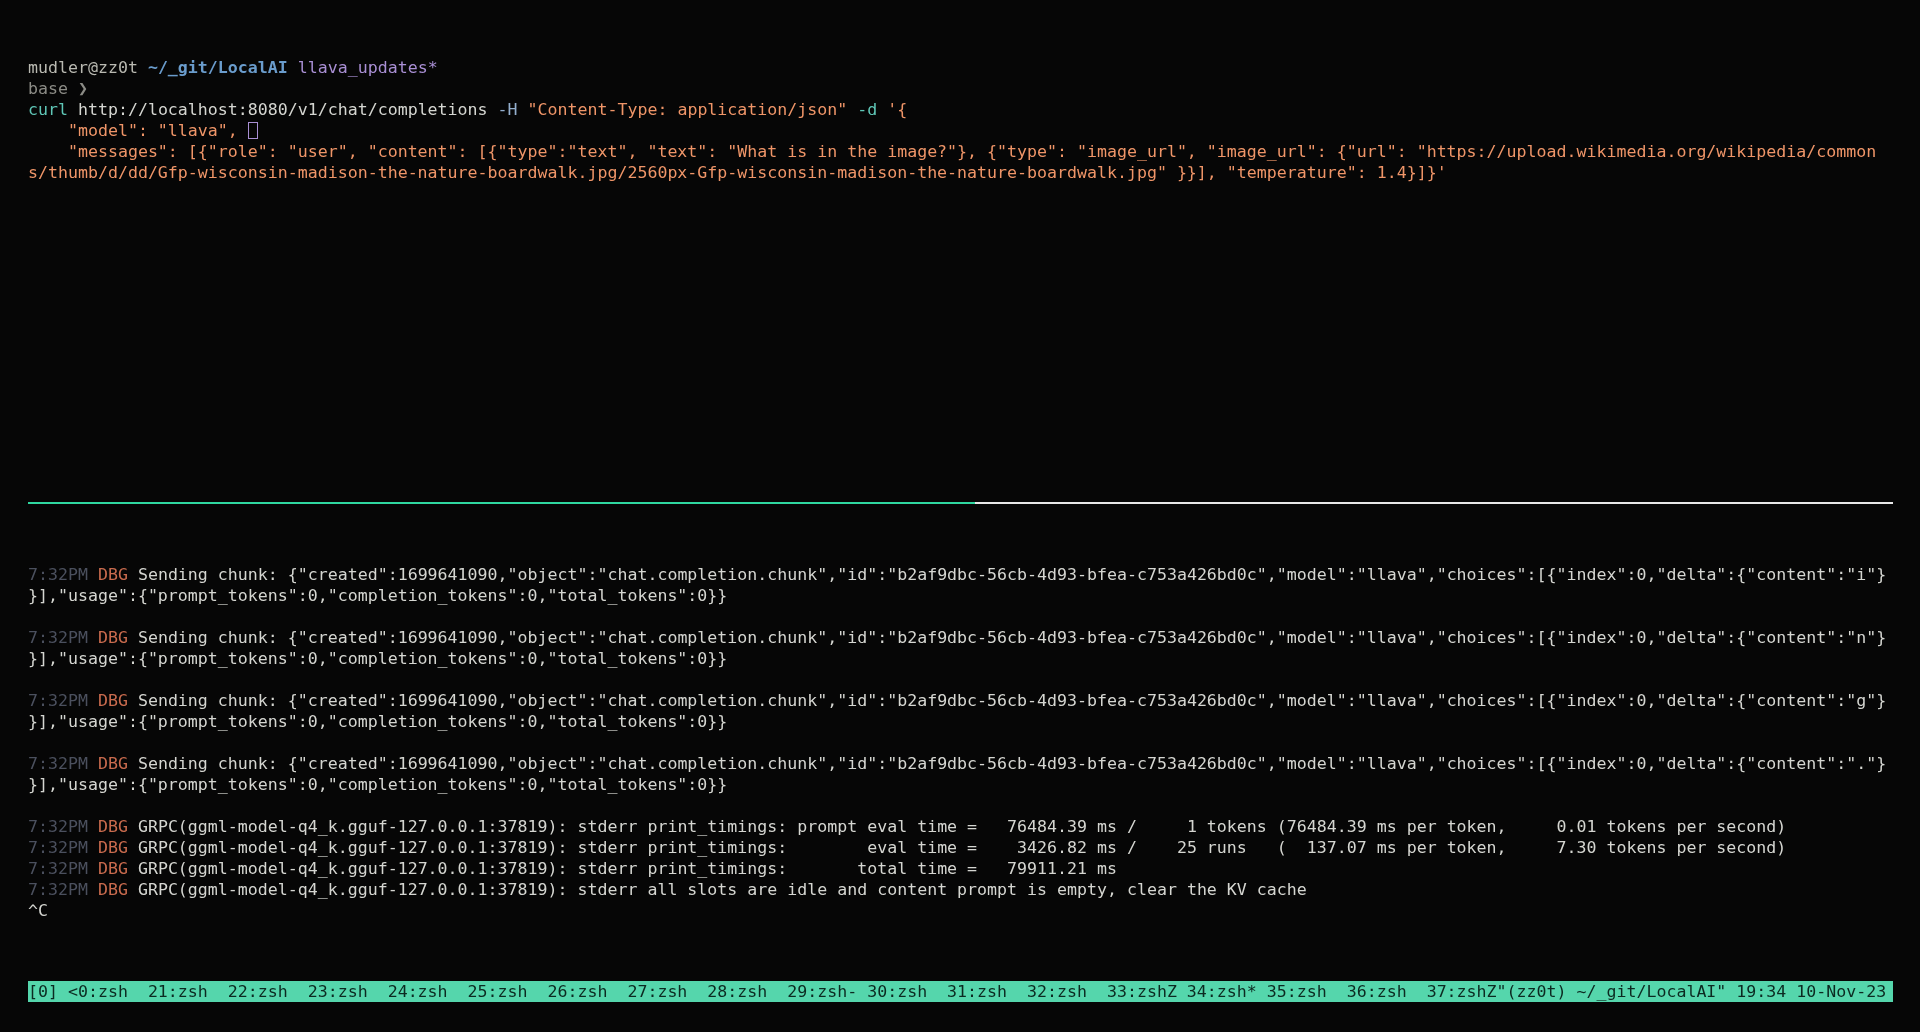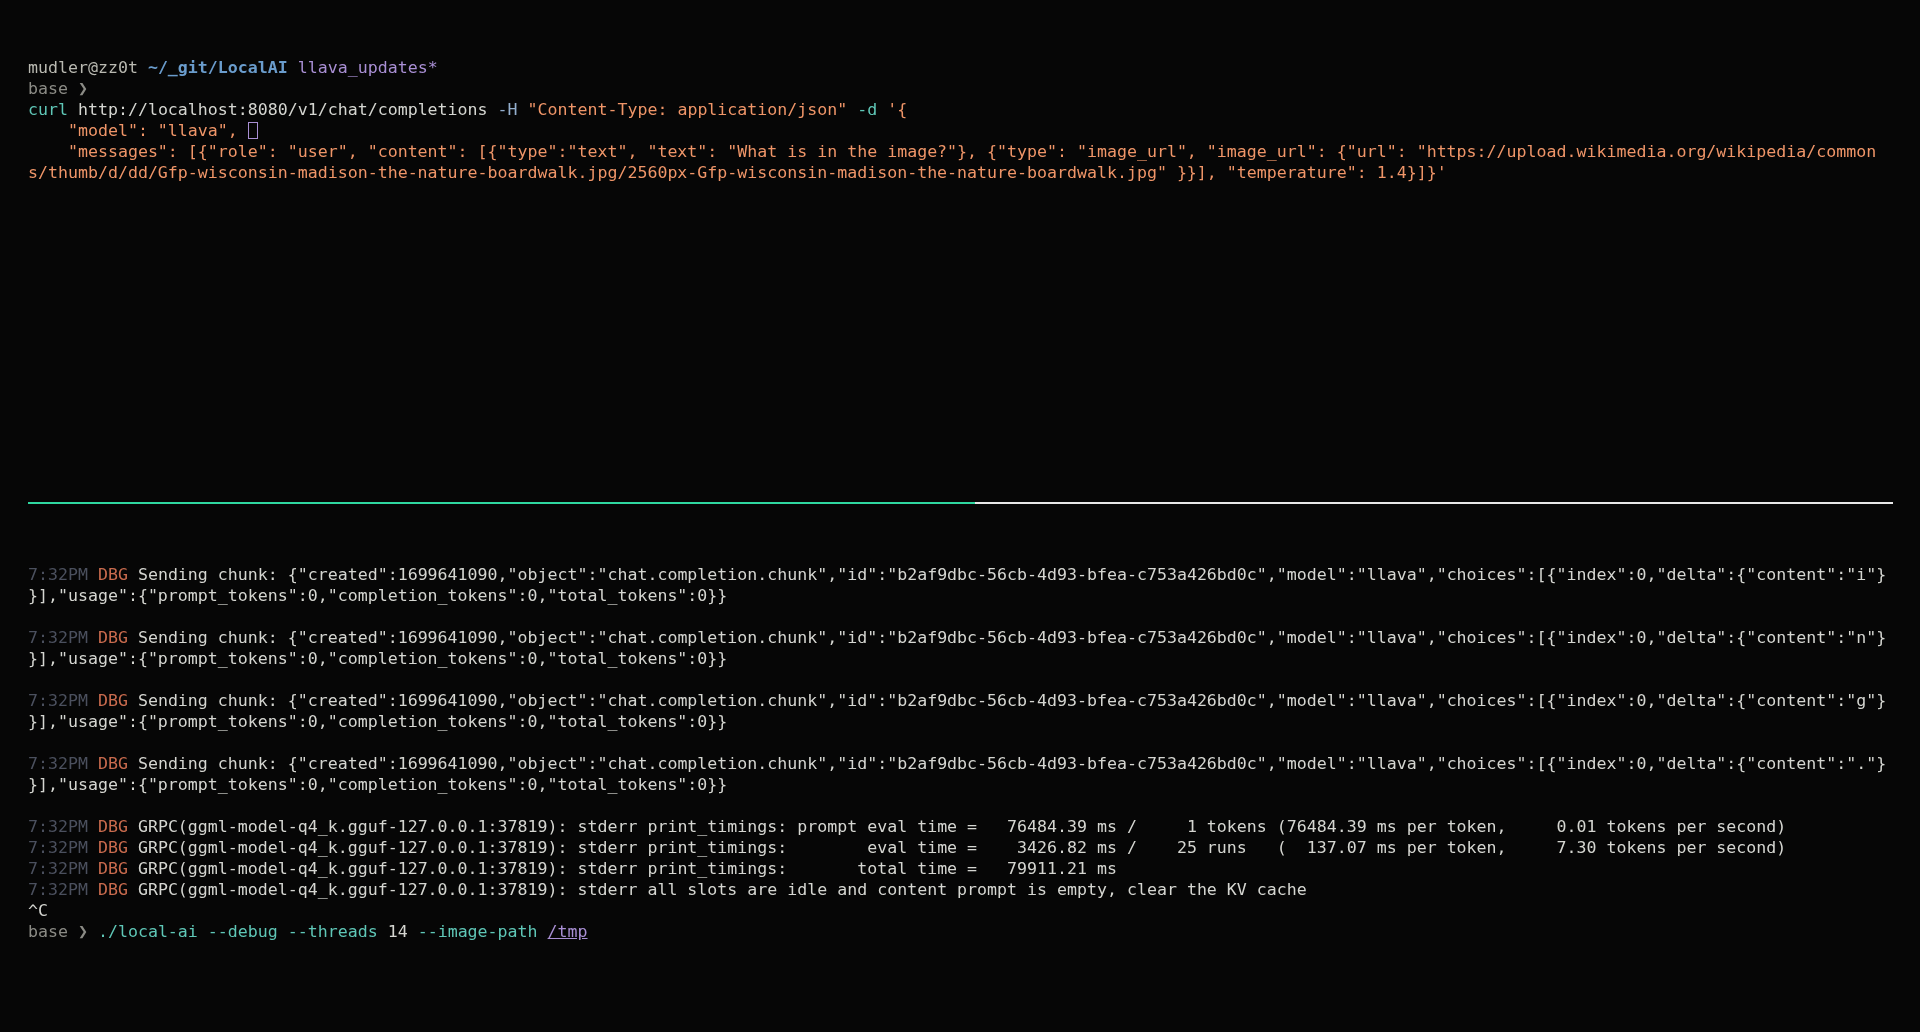--- a/index.html
+++ b/index.html
@@ -83,16 +83,16 @@
       <div class="line"><span class="seg-fg">}],"usage":{"prompt_tokens":0,"completion_tokens":0,"total_tokens":0}}</span></div>
       <div class="line"></div>
       <div class="line"><span class="seg-dim">7:32PM </span><span class="seg-red">DBG </span><span class="seg-fg">Sending chunk: {"created":1699641090,"object":"chat.completion.chunk","id":"b2af9dbc-56cb-4d93-bfea-c753a426bd0c","model":"llava","choices":[{"index":0,"delta":{"content":"."}</span></div>
       <div class="line"><span class="seg-fg">}],"usage":{"prompt_tokens":0,"completion_tokens":0,"total_tokens":0}}</span></div>
       <div class="line"></div>
       <div class="line"><span class="seg-dim">7:32PM </span><span class="seg-red">DBG </span><span class="seg-fg">GRPC(ggml-model-q4_k.gguf-127.0.0.1:37819): stderr print_timings: prompt eval time =   76484.39 ms /     1 tokens (76484.39 ms per token,     0.01 tokens per second)</span></div>
       <div class="line"><span class="seg-dim">7:32PM </span><span class="seg-red">DBG </span><span class="seg-fg">GRPC(ggml-model-q4_k.gguf-127.0.0.1:37819): stderr print_timings:        eval time =    3426.82 ms /    25 runs   (  137.07 ms per token,     7.30 tokens per second)</span></div>
       <div class="line"><span class="seg-dim">7:32PM </span><span class="seg-red">DBG </span><span class="seg-fg">GRPC(ggml-model-q4_k.gguf-127.0.0.1:37819): stderr print_timings:       total time =   79911.21 ms</span></div>
       <div class="line"><span class="seg-dim">7:32PM </span><span class="seg-red">DBG </span><span class="seg-fg">GRPC(ggml-model-q4_k.gguf-127.0.0.1:37819): stderr all slots are idle and content prompt is empty, clear the KV cache</span></div>
       <div class="line"><span class="seg-fg">^C</span></div>
-      <div class="line"><span class="seg-grey">base ❯ </span><span class="seg-teal">./local-ai</span><span class="seg-fg"> </span><span class="seg-teal">--debug</span><span class="seg-fg"> </span><span class="seg-teal">--threads</span><span class="seg-fg"> 14 </span><span class="seg-teal">--image-path</span><span class="seg-fg"> </span><span class="seg-purple_u">/tmp</span></div>
     </div>
 
+  <div class="status-bar"><span>[0] &lt;0:zsh  21:zsh  22:zsh  23:zsh  24:zsh  25:zsh  26:zsh  27:zsh  28:zsh  29:zsh- 30:zsh  31:zsh  32:zsh  33:zshZ 34:zsh* 35:zsh  36:zsh  37:zshZ"(zz0t) ~/_git/LocalAI" 19:34 10-Nov-23</span></div>
 </div>
 
 </body></html>

